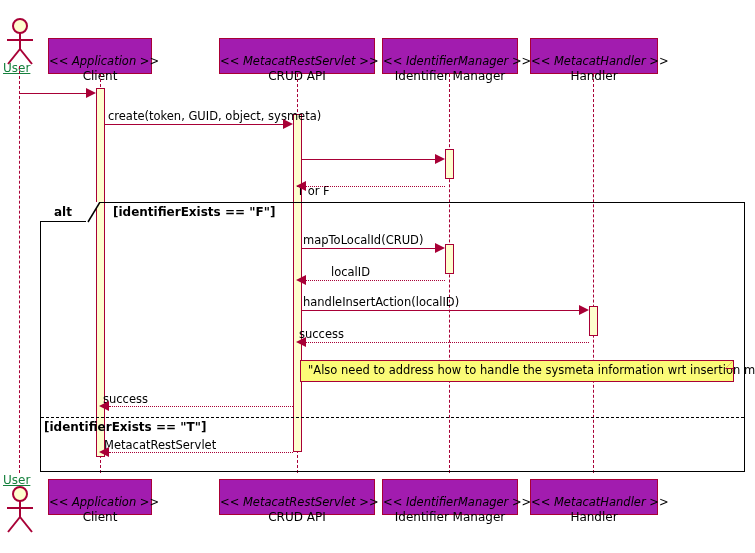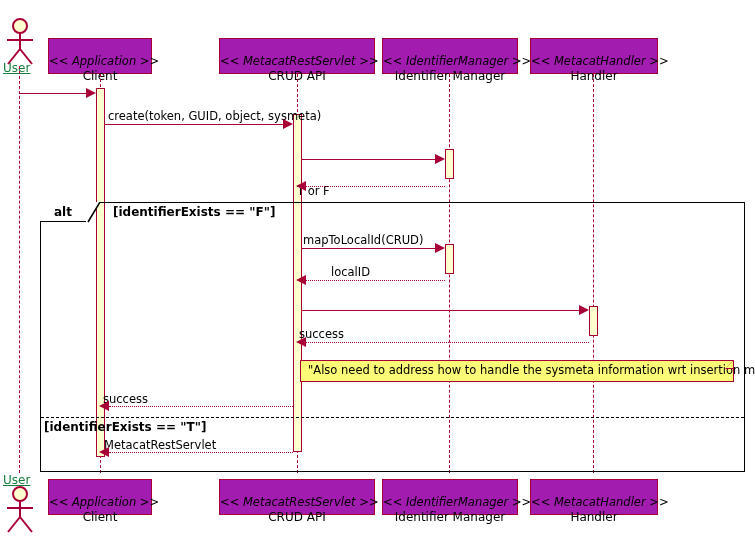--- a/index.html
+++ b/index.html
@@ -233,20 +233,21 @@
   <div class="arrow-l" style="left:296px; top:181px;"></div>
 
   <div class="msg-label" style="left:303px; top:233px;">mapToLocalId(CRUD)</div>
   <div class="msg-line" style="left:302px; top:248px; width:138px;"></div>
   <div class="arrow-r" style="left:435px; top:243px;"></div>
 
   <div class="msg-label" style="left:299px; top:265px;margin-left:32px;">localID</div>
   <div class="msg-line dotted" style="left:306px; top:280px; width:139px;"></div>
   <div class="arrow-l" style="left:296px; top:275px;"></div>
 
+  <div class="msg-label" style="left:303px; top:295px;">handleInsertAction(localID)</div>
   <div class="msg-line" style="left:302px; top:310px; width:282px;"></div>
   <div class="arrow-r" style="left:579px; top:305px;"></div>
 
   <div class="msg-label" style="left:299px; top:327px;">success</div>
   <div class="msg-line dotted" style="left:306px; top:342px; width:283px;"></div>
   <div class="arrow-l" style="left:296px; top:337px;"></div>
 
   <div class="note" style="left:300px; top:360px; width:434px; height:22px;">"Also need to address how to handle the sysmeta information wrt insertion methods"</div>
   <div class="note-fold" style="left:725px; top:360px;"></div>
   <div class="note-fold-inner" style="left:726px; top:361px;"></div>

